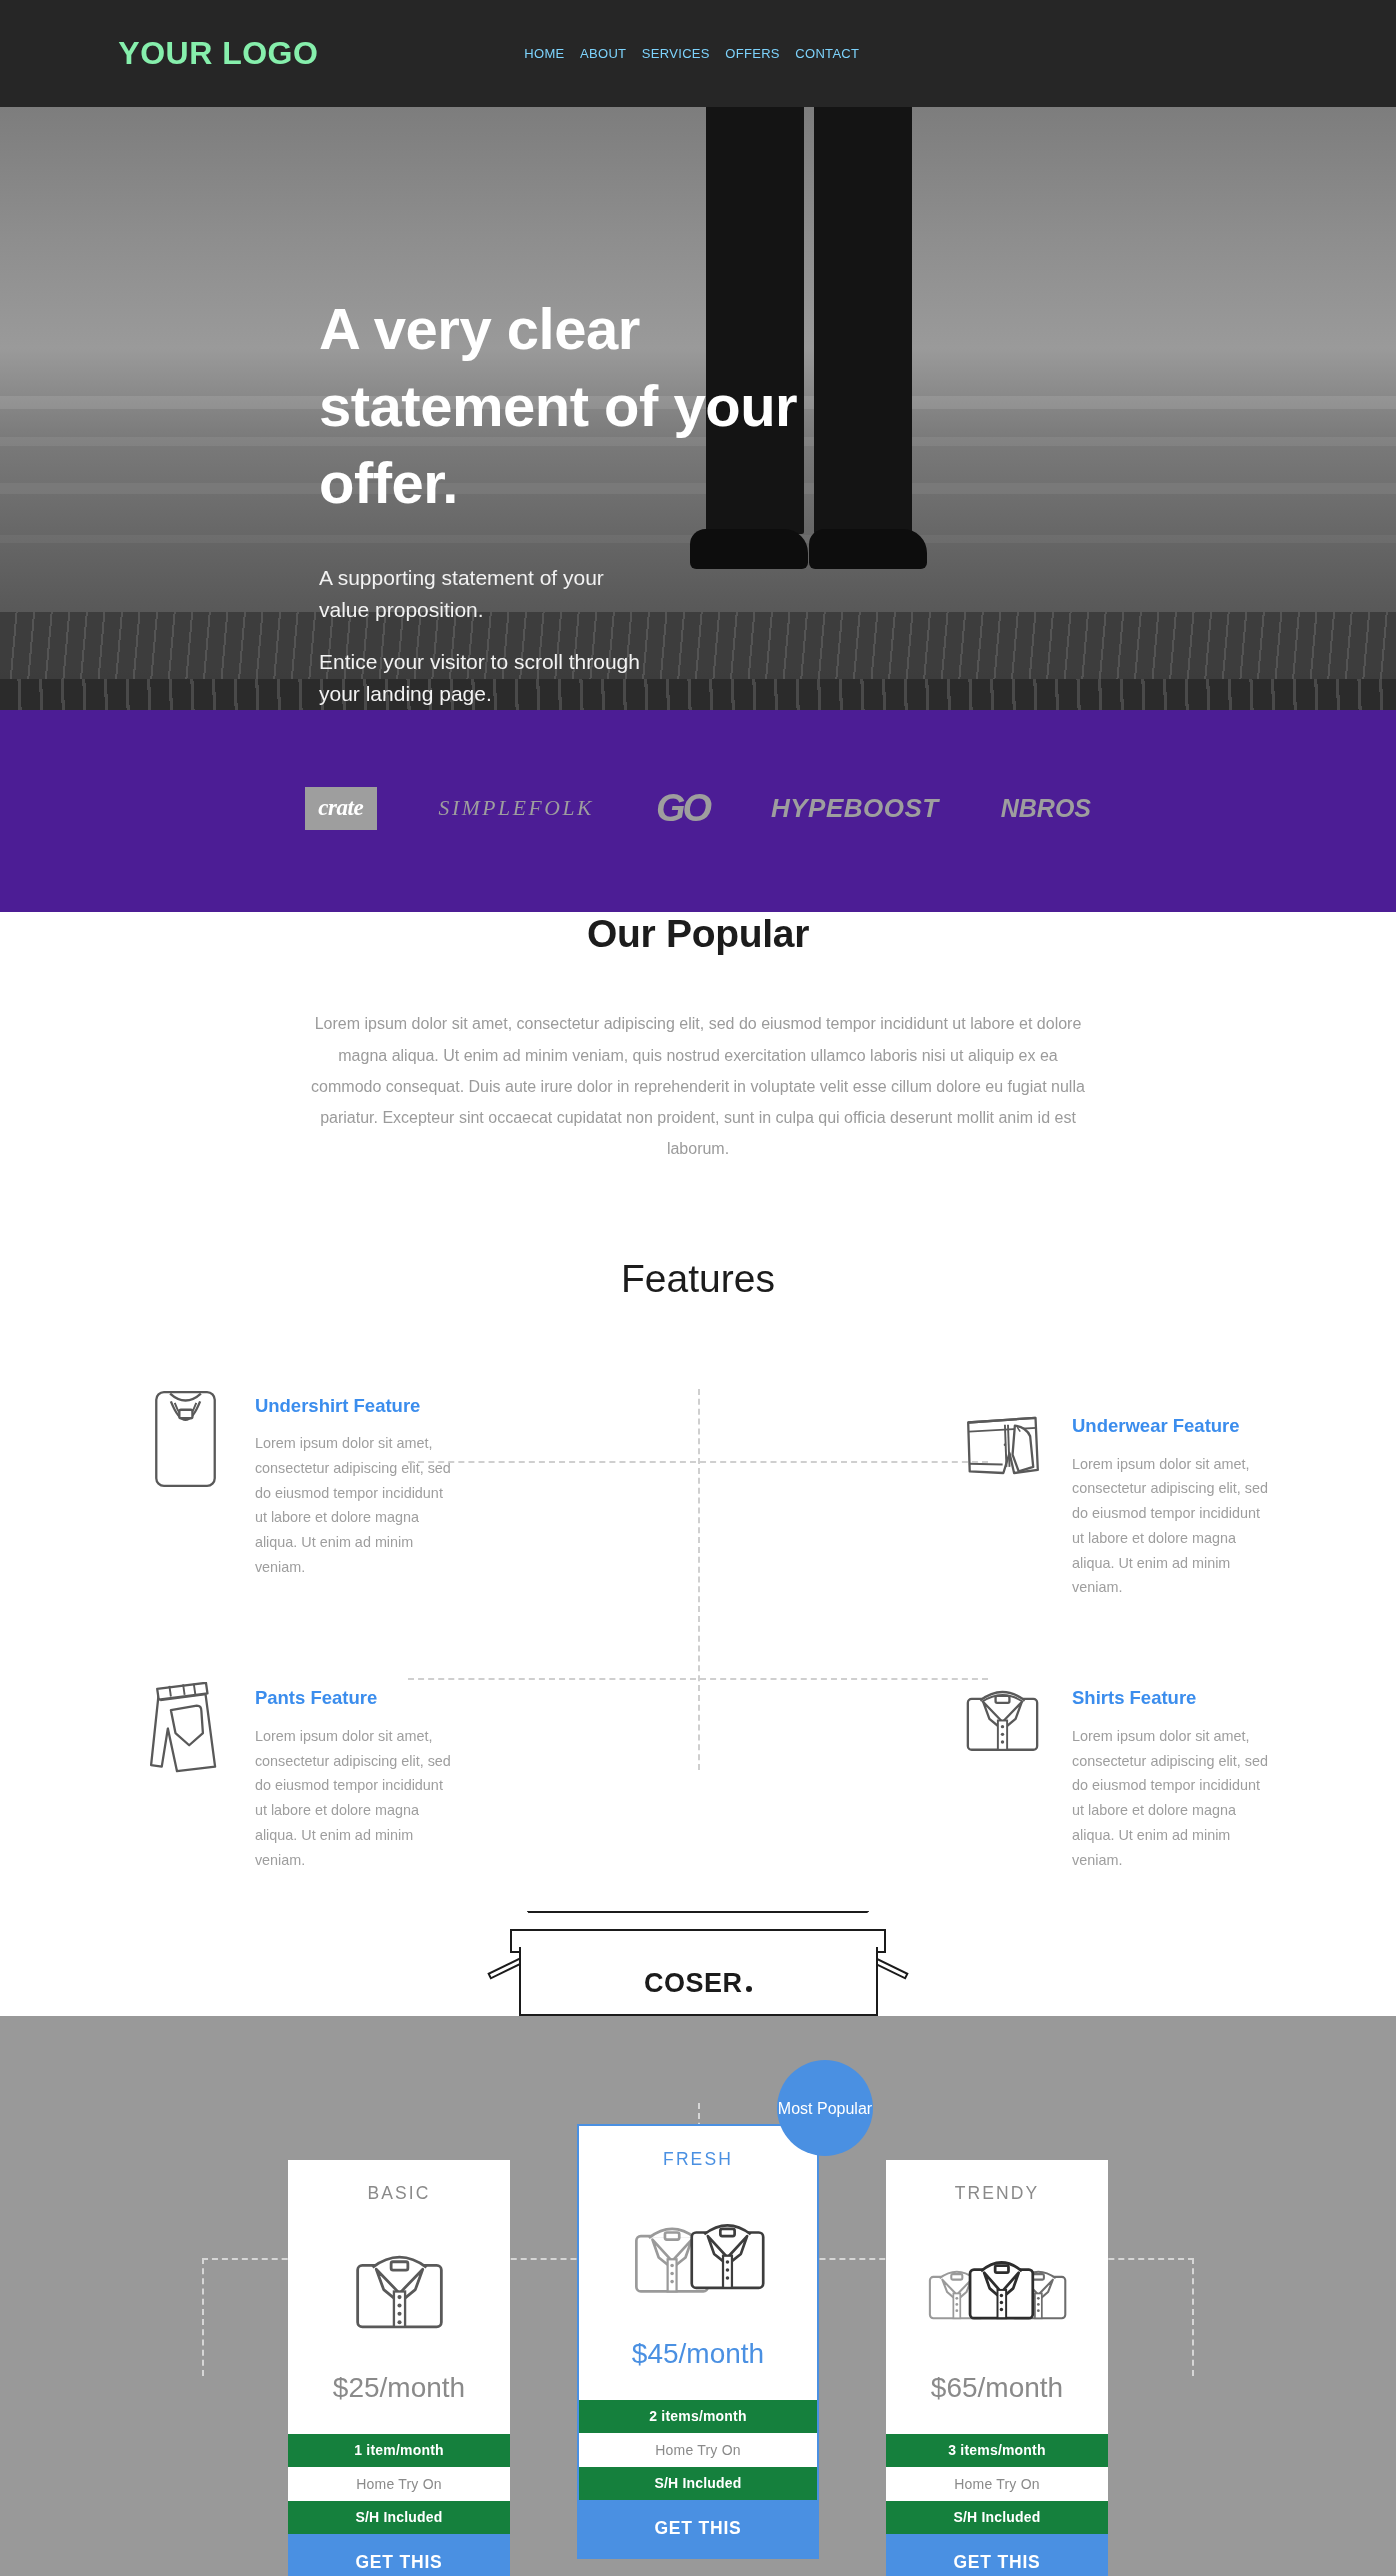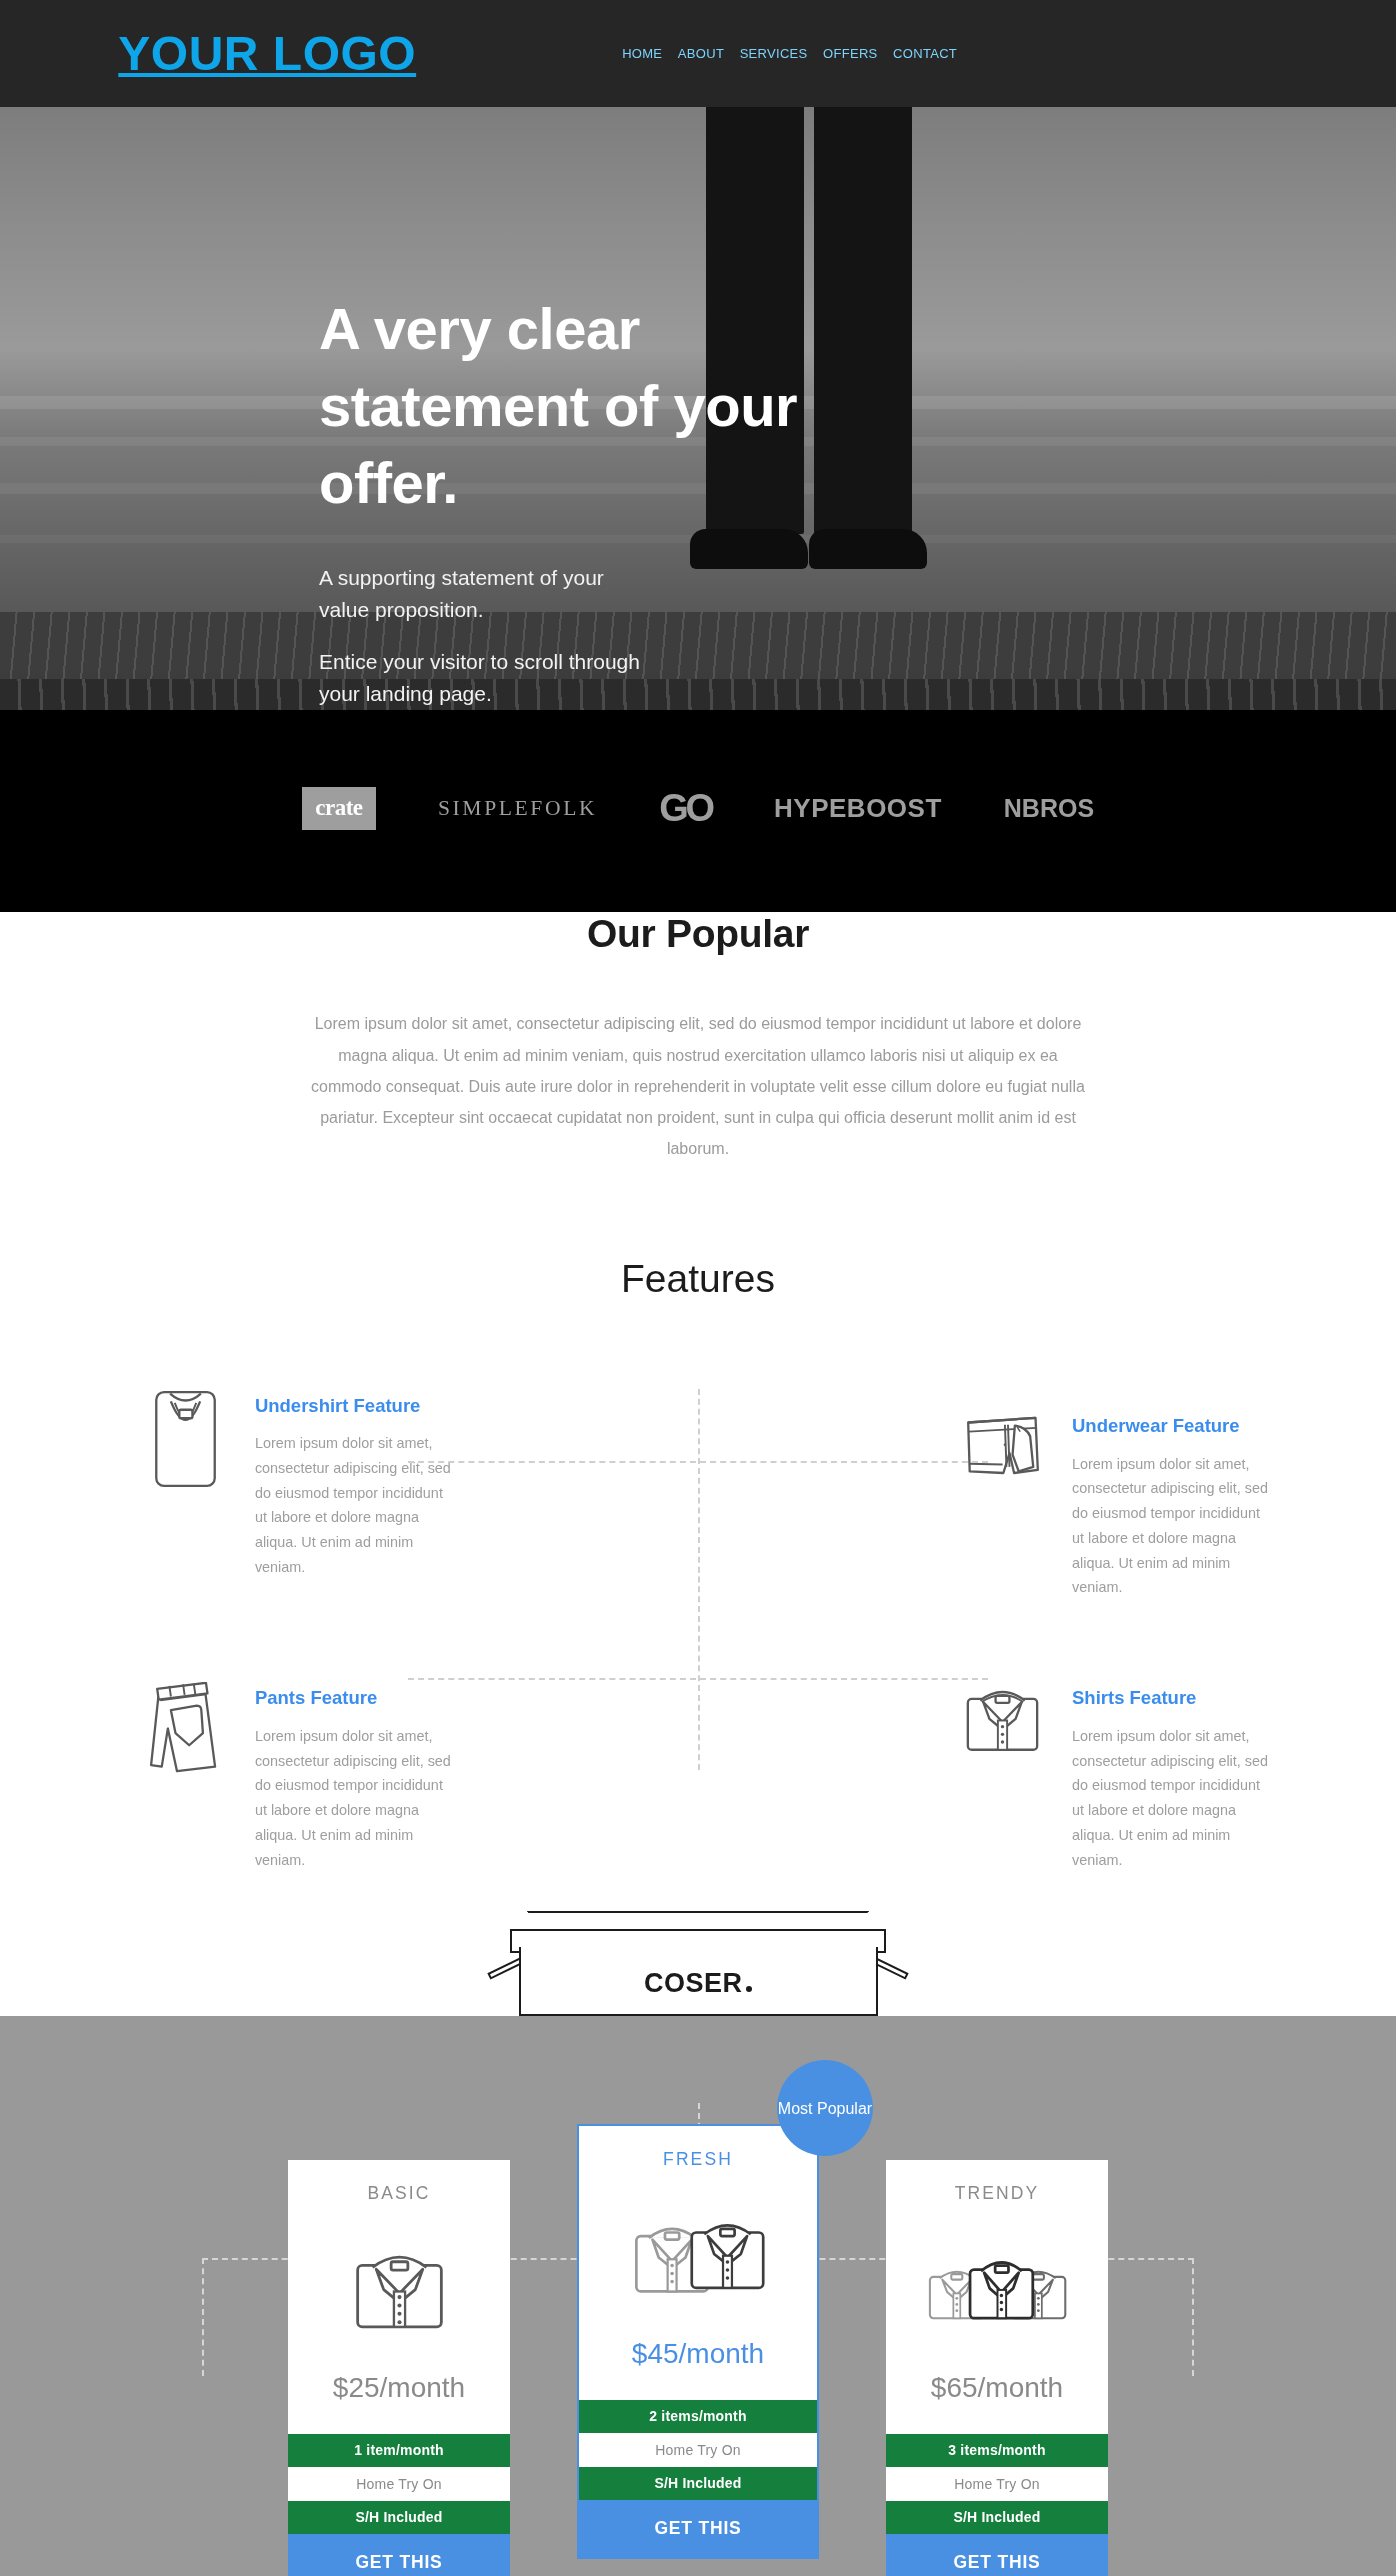--- a/index.html
+++ b/index.html
@@ -14,22 +14,22 @@
   
   .navbar {
     height:107px; background:#262626;
     display:flex; align-items:center;
   }
   .nav-inner {
     width:1180px; margin:0 auto; padding:0 10.3px;
     display:flex; align-items:center;
   }
   .brand {
-    color:#0ea5e9; font-size:48px; font-weight:bold;
-    letter-spacing:0.5px; white-space:nowrap;text-decoration:underline;
+    color:#86efac; font-size:32px; font-weight:bold;
+    letter-spacing:0.5px; white-space:nowrap;
   }
   .nav-links {
     margin-left:206px; display:flex; align-items:center; gap:15.5px;
   }
   .nav-link {
     color:#7dd3fc; font-size:13px; letter-spacing:0.3px;
     text-decoration:none; white-space:nowrap; cursor:pointer;
   }
 
   
@@ -75,21 +75,21 @@
     position:absolute; left:211px; top:455px;
     color:#f2f2f2; font-size:21px; line-height:1.5; max-width:330px;
   }
   .hero-sub2 {
     position:absolute; left:211px; top:539px;
     color:#f2f2f2; font-size:21px; line-height:1.5; max-width:330px;
   }
 
   
   .logostrip {
-    background:#000000; padding:77px 0 82px;
+    background:#4c1d95; padding:77px 0 82px;font-style:italic;
   }
   .logostrip-inner {
     width:1180px; margin:0 auto; padding:0 10.3px;
     display:flex; align-items:center; justify-content:center; gap:62px;
   }
   .plogo { color:#9e9e9e; white-space:nowrap; }
   .plogo.crate {
     background:#9e9e9e; color:#ffffff; font-weight:bold;
     font-size:23px; padding:8.2px 13.4px 9.3px; letter-spacing:-0.5px;
     font-family:"Liberation Serif", serif;

